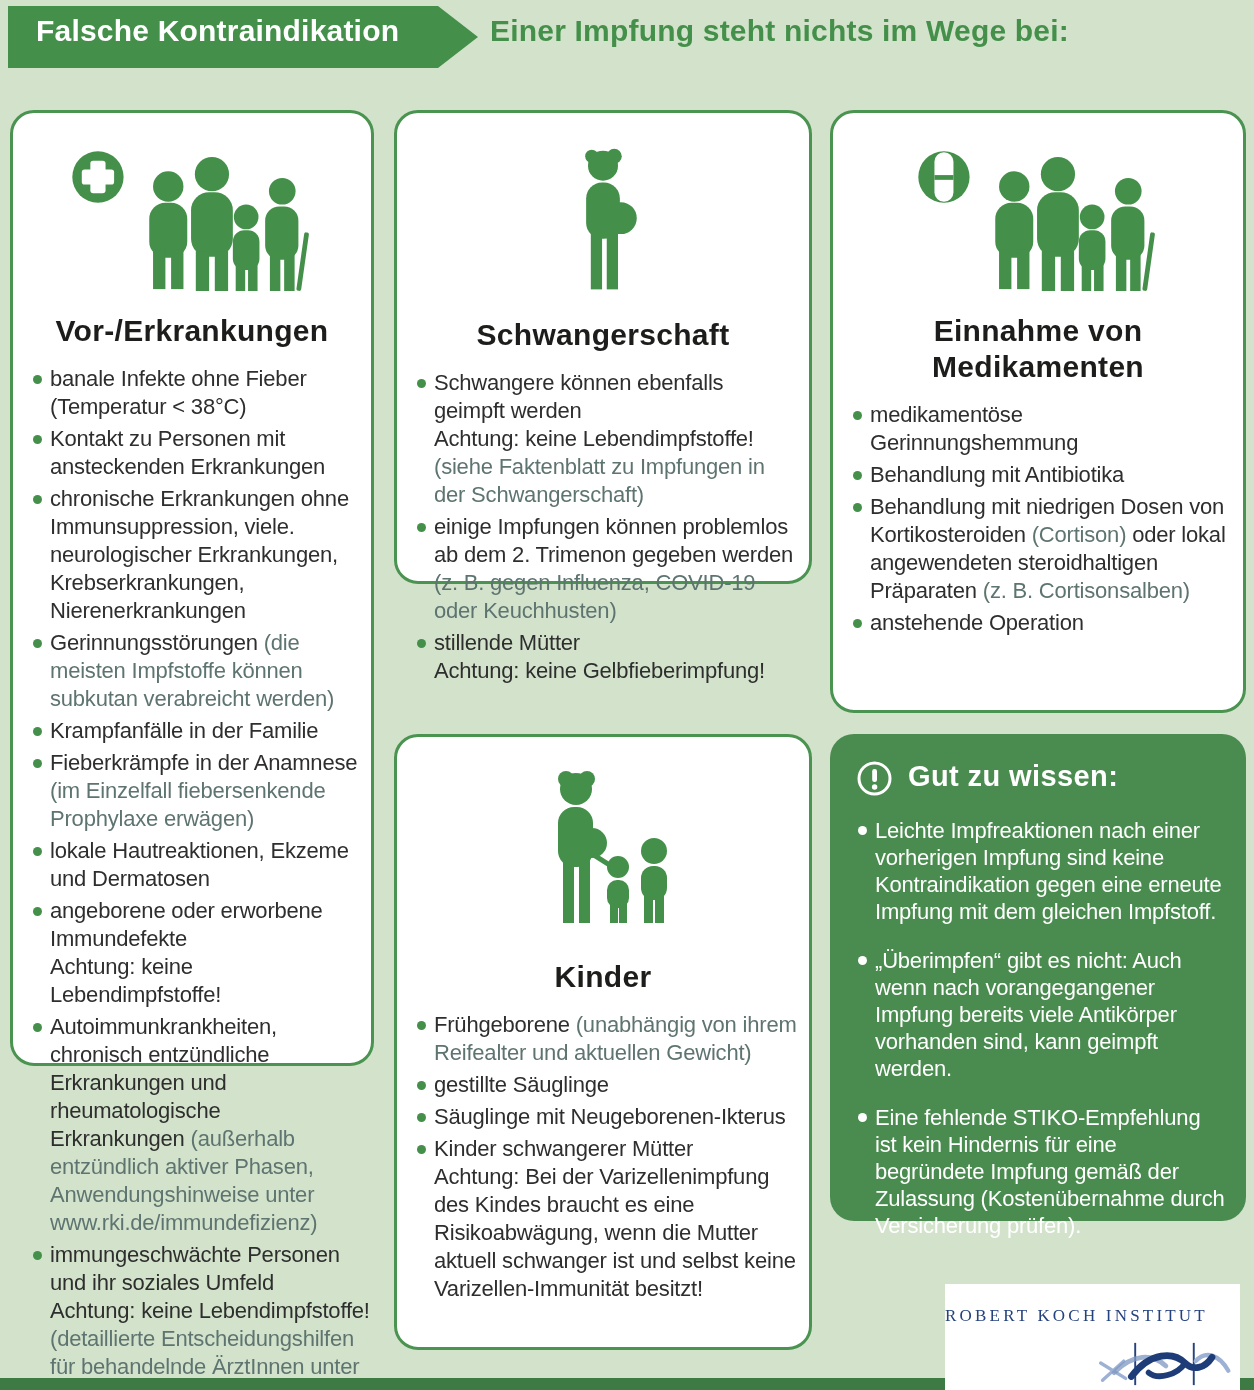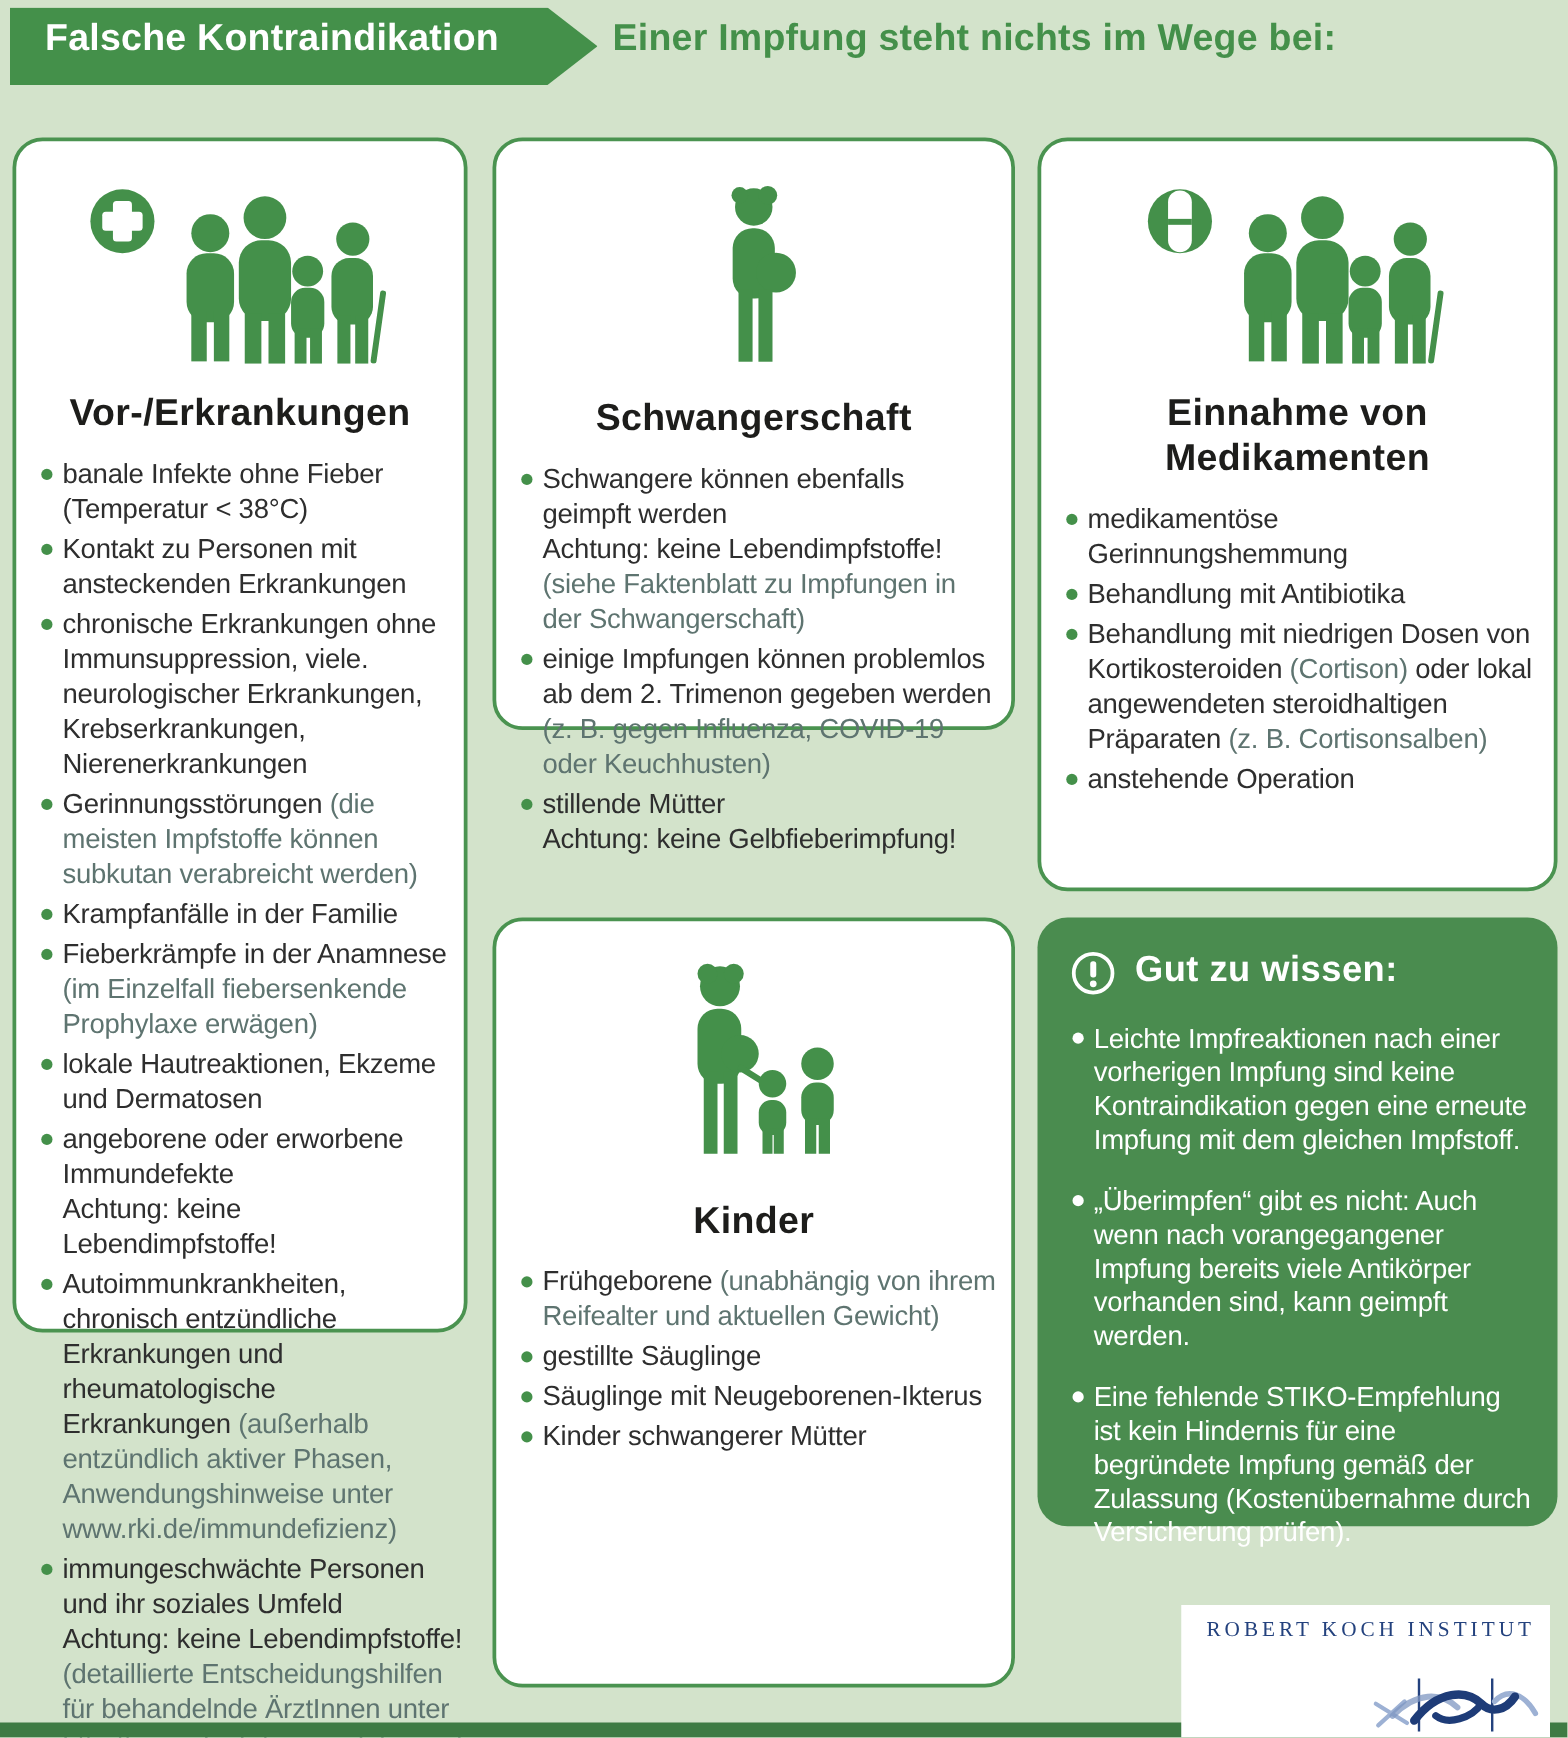--- a/index.html
+++ b/index.html
@@ -71,21 +71,21 @@
   .info-card ul.bullets li{margin-bottom:22px}
   .info-card ul.bullets .dot{background:#fff;margin-top:9px}
   .info-card ul.bullets .btxt{font-size:22px;line-height:27px}
   
   .footer-bar{position:absolute;left:0;right:0;bottom:0;height:12px;background:var(--bar)}
   .rki-box{
     position:absolute;left:945px;top:1284px;width:295px;height:106px;
     background:#fff;z-index:2;
   }
   .rki-text{
-    margin-top:10px;text-align:right;padding-right:12px;
+    margin-top:22px;text-align:left;padding-right:12px;
     font-family:"Liberation Serif","DejaVu Serif",serif;
     font-size:17px;letter-spacing:3.2px;color:var(--rki-blue);
   }
   .rki-mark{position:absolute;right:8px;bottom:2px}
 </style>
 </head>
 <body>
 
 <header>
   <div class="banner">
@@ -227,21 +227,21 @@
       <li>
         <span class="dot"></span>
         <div class="btxt"><span>gestillte Säuglinge</span></div>
       </li>
       <li>
         <span class="dot"></span>
         <div class="btxt"><span>Säuglinge mit Neugeborenen-Ikterus</span></div>
       </li>
       <li>
         <span class="dot"></span>
-        <div class="btxt"><span>Kinder schwangerer Mütter</span><br></div>
+        <div class="btxt"><span>Kinder schwangerer Mütter</span><br><span>Achtung: Bei der Varizellenimpfung des Kindes braucht es eine Risikoabwägung, wenn die Mutter aktuell schwanger ist und selbst keine Varizellen-Immunität besitzt!</span></div>
       </li>
     </ul>
 </section>
 
 <section class="card col3a">
   <div class="icon-row">
     <svg width="258" height="152" viewBox="0 0 258 160" fill="currentColor">
       <g>
         <circle cx="30" cy="40" r="27"></circle>
         <rect x="20" y="14" width="20" height="52" rx="10" fill="#fff"></rect>

